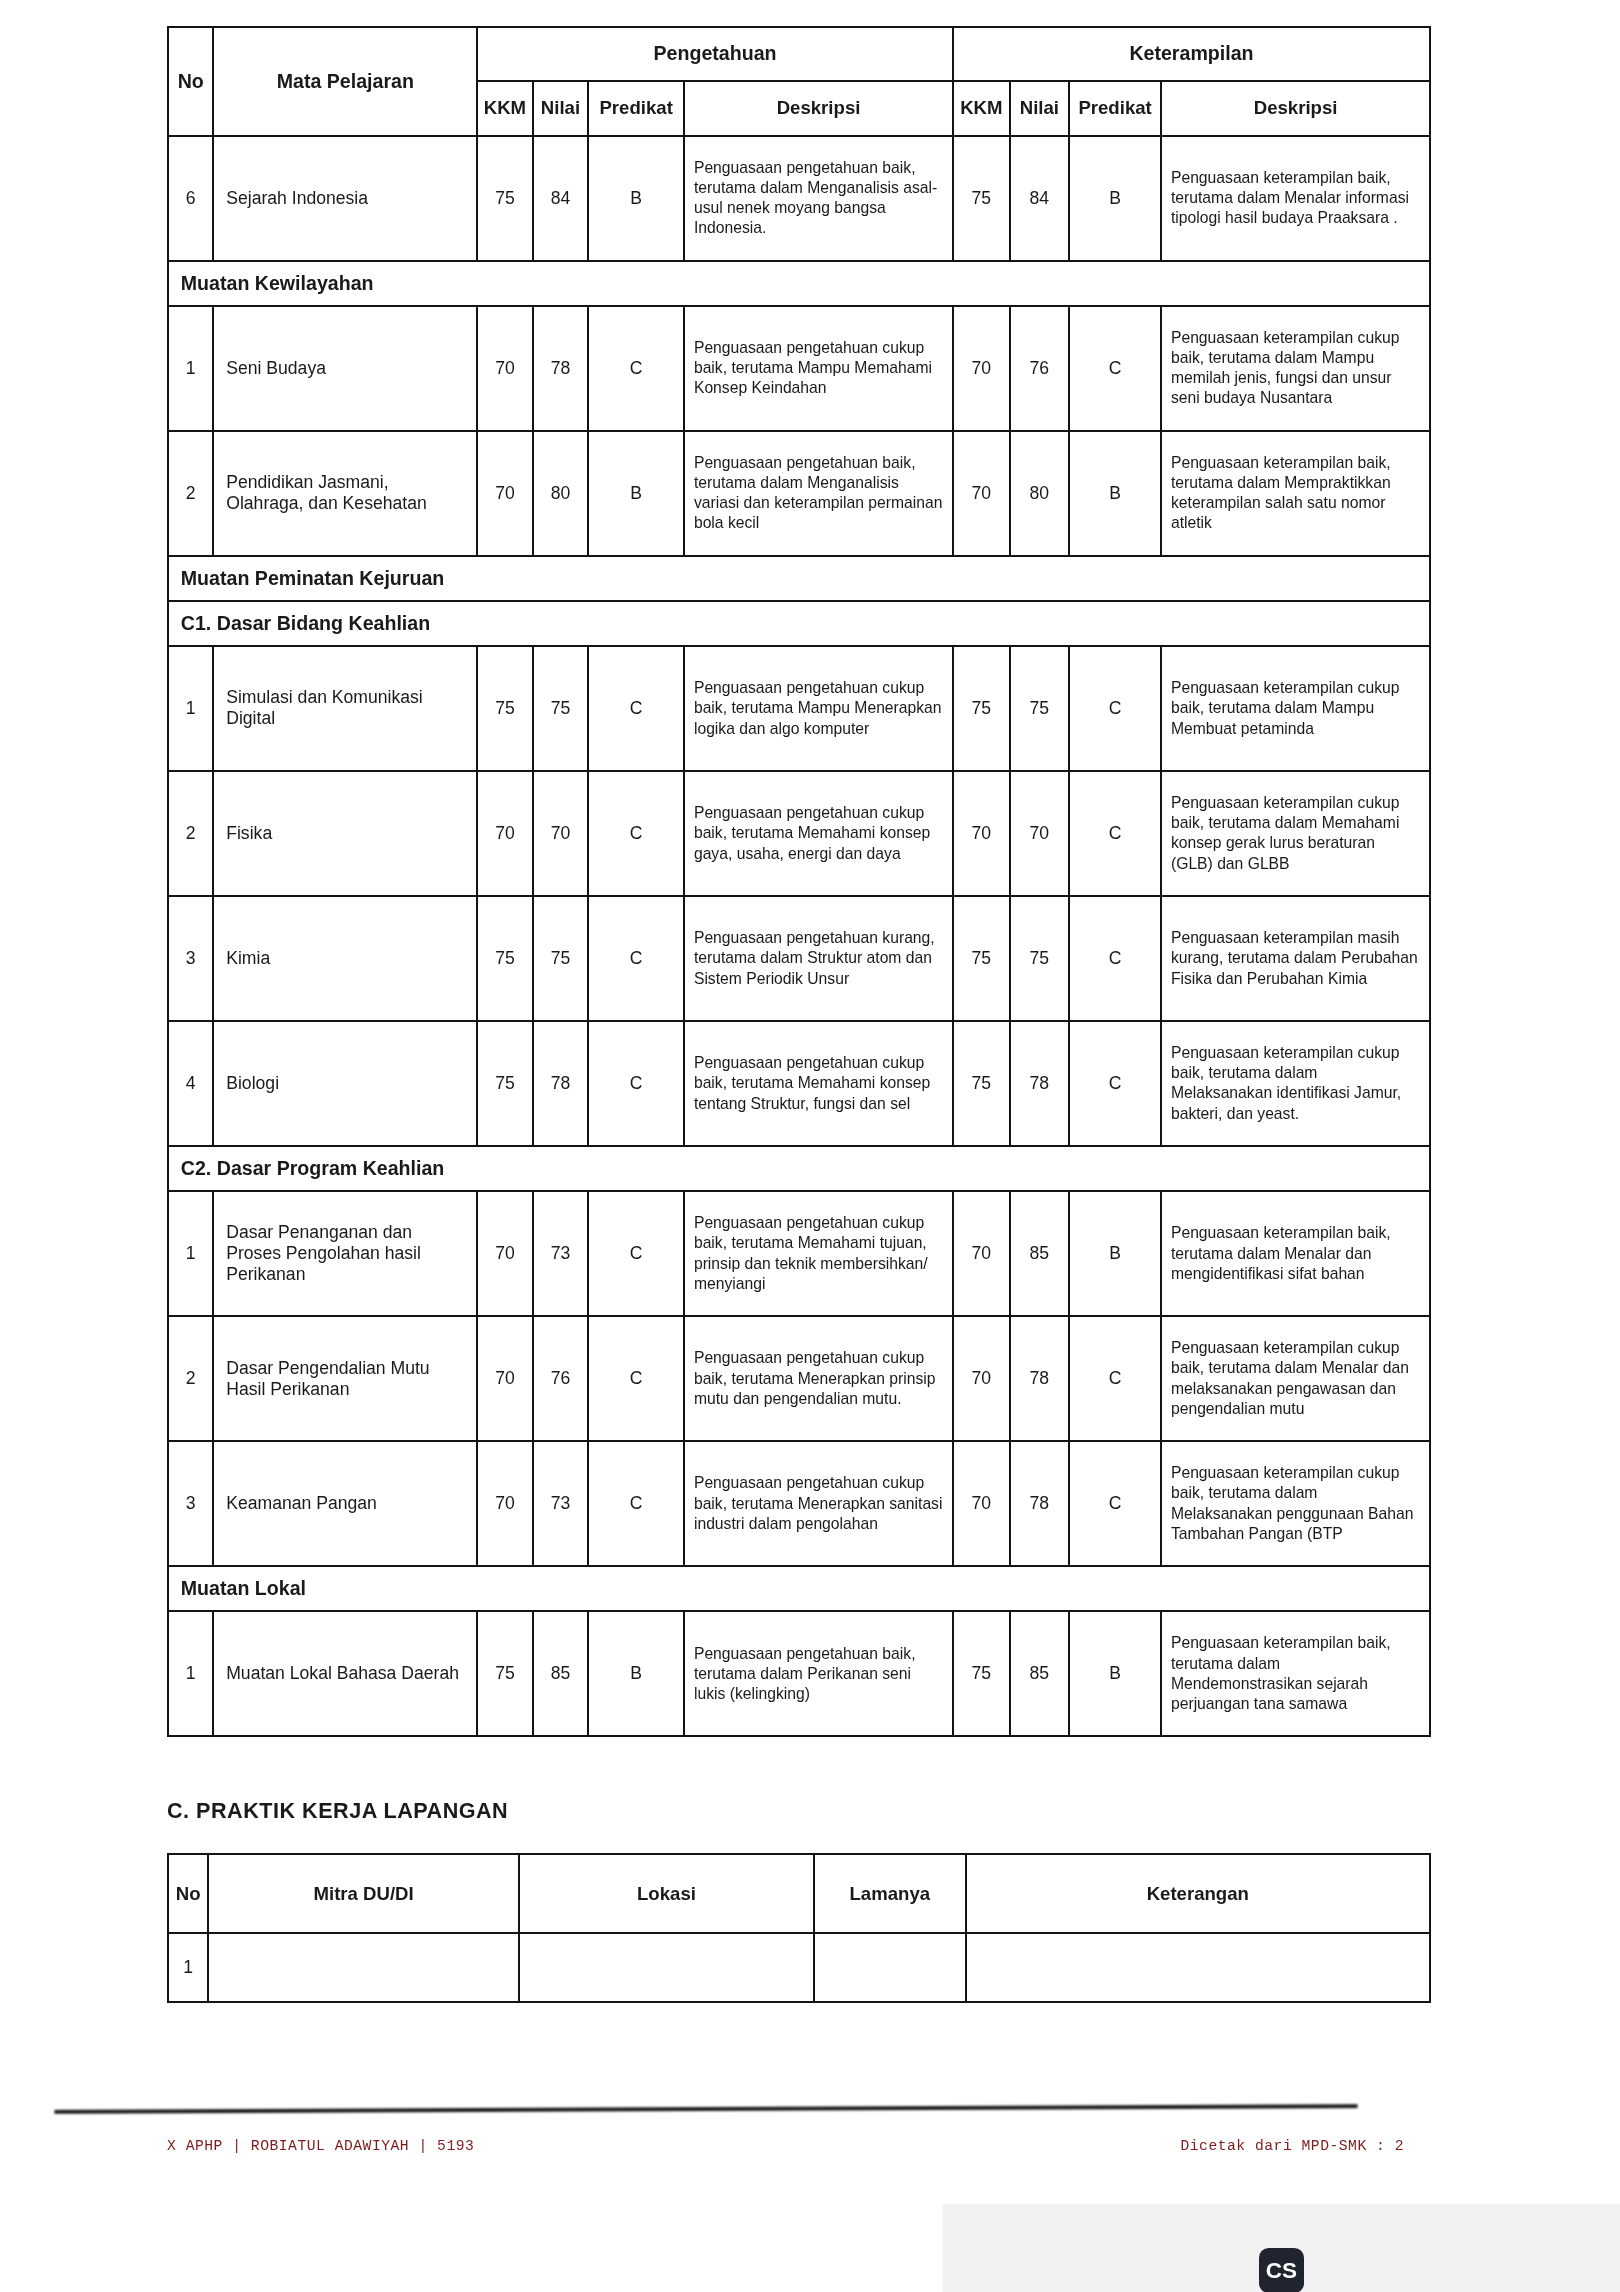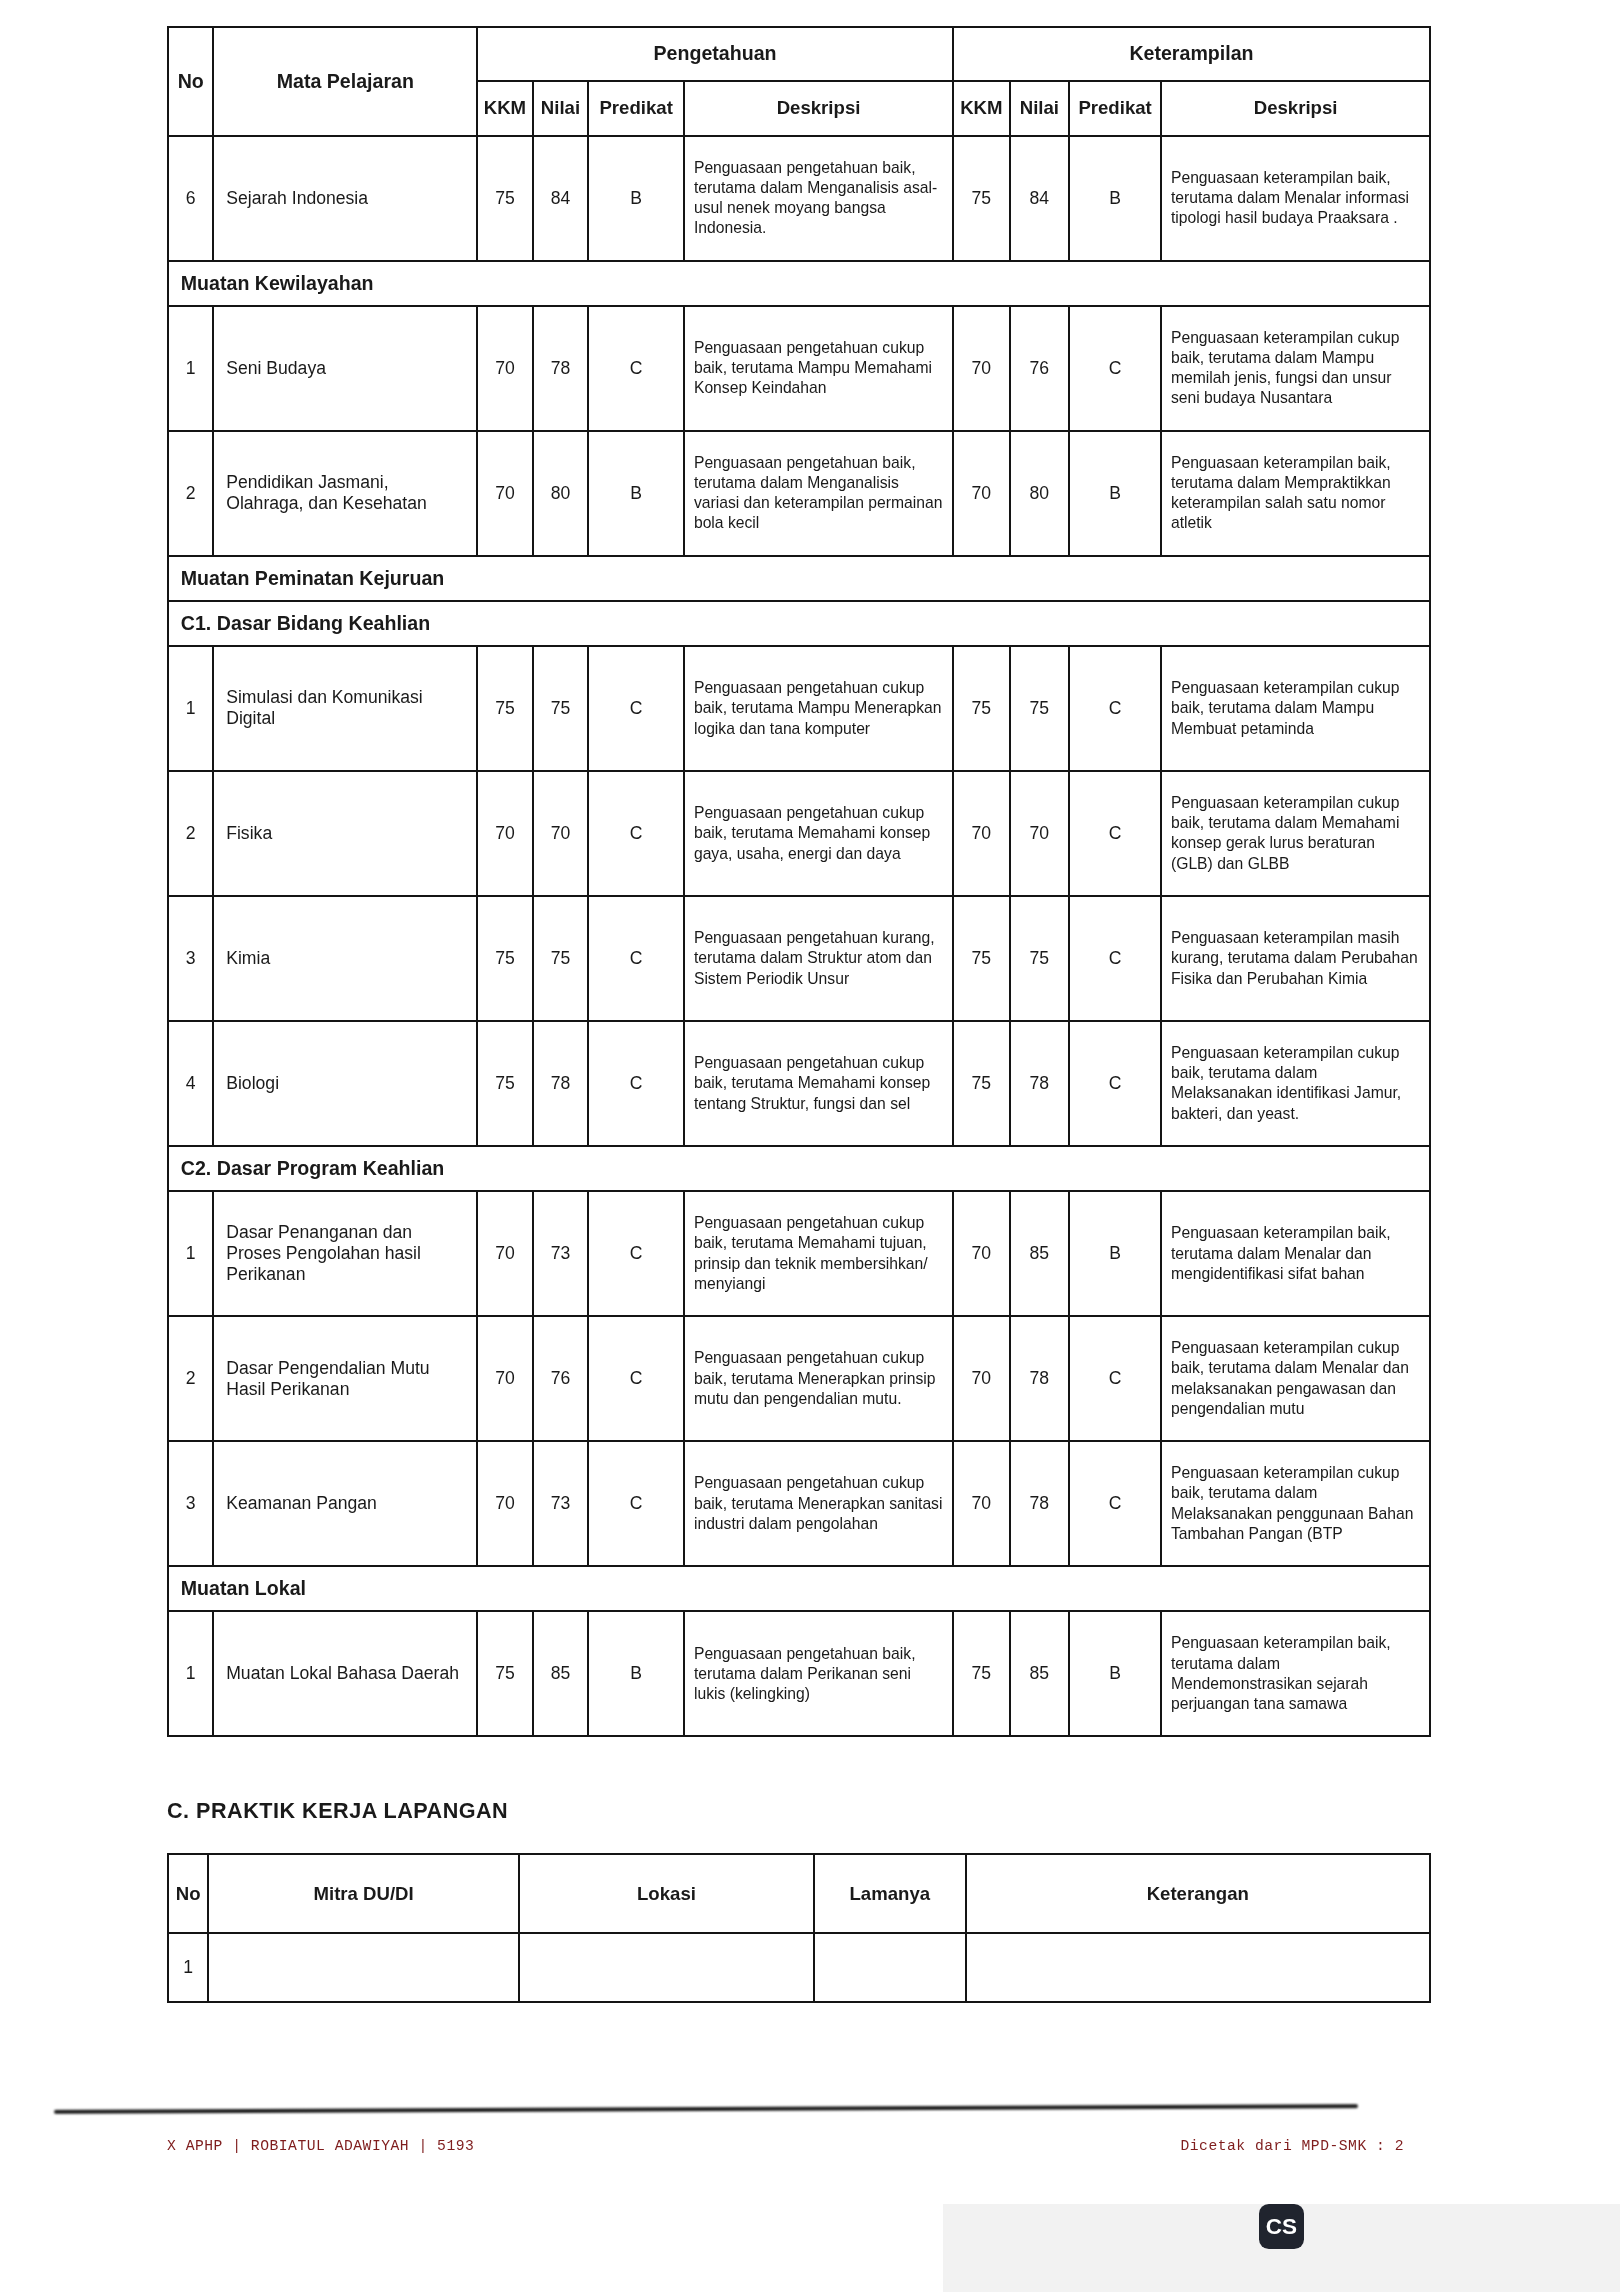--- a/index.html
+++ b/index.html
@@ -72,21 +72,21 @@
     font-family:"Liberation Mono", monospace;
     font-size:14.7px;font-weight:normal;color:#7f1d1d;
     letter-spacing:0.5px;
     filter:blur(0.5px);
   }
   
   .cs-bar{
     position:absolute;right:0;bottom:0;
     width:677px;height:89px;
     background:#f2f2f2;
-    display:flex;align-items:flex-start;justify-content:center;
+    display:flex;align-items:flex-end;justify-content:center;
     gap:15.7px;
   }
   .cs-icon{
     width:45px;height:45px;flex:0 0 45px;
     background:#20242e;border-radius:9.8px;
     position:relative;
     display:flex;align-items:center;justify-content:center;
     color:#ffffff;font-weight:bold;font-size:22.5px;
     font-family:"Liberation Sans", sans-serif;
   }
@@ -182,21 +182,21 @@
   </tr>
         <tr class="section-row">
     <td colspan="10">C1. Dasar Bidang Keahlian</td>
   </tr>
         <tr class="data-row">
     <td class="c-num">1</td>
     <td class="c-subject">Simulasi dan Komunikasi Digital</td>
     <td class="c-num">75</td>
     <td class="c-num">75</td>
     <td class="c-num">C</td>
-    <td class="c-desc">Penguasaan pengetahuan cukup baik, terutama Mampu Menerapkan logika dan tana komputer</td>
+    <td class="c-desc">Penguasaan pengetahuan cukup baik, terutama Mampu Menerapkan logika dan algo komputer</td>
     <td class="c-num">75</td>
     <td class="c-num">75</td>
     <td class="c-num">C</td>
     <td class="c-desc">Penguasaan keterampilan cukup baik, terutama dalam Mampu Membuat petaminda</td>
   </tr>
         <tr class="data-row">
     <td class="c-num">2</td>
     <td class="c-subject">Fisika</td>
     <td class="c-num">70</td>
     <td class="c-num">70</td>

